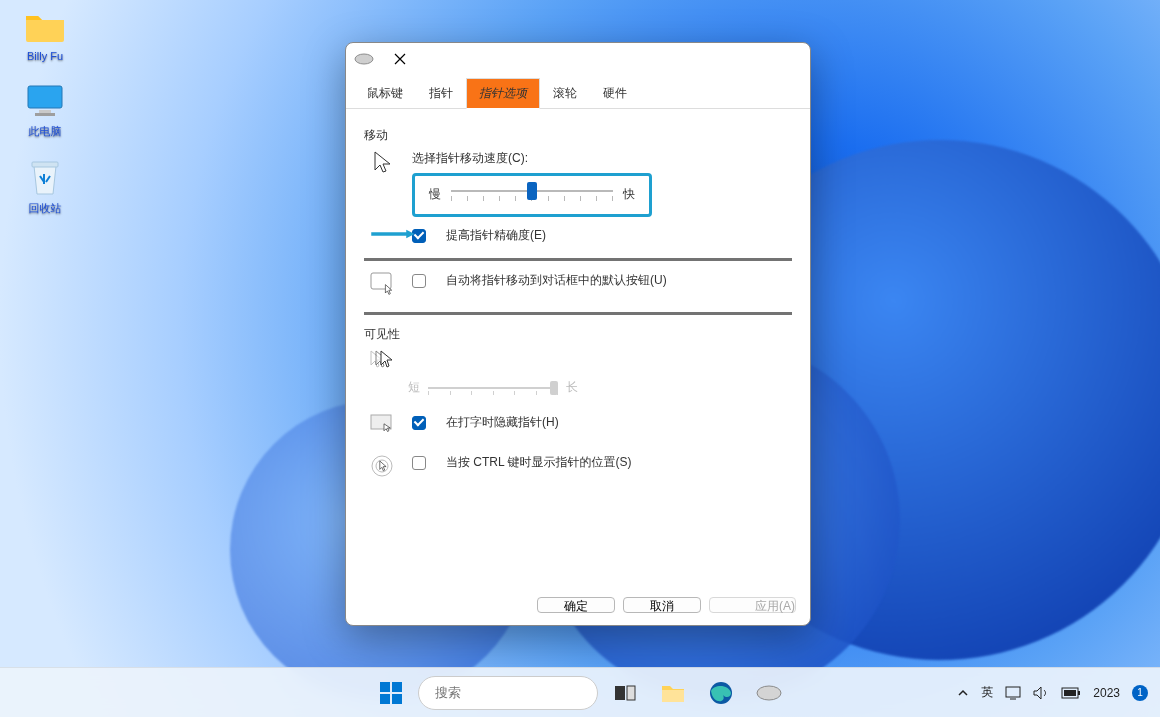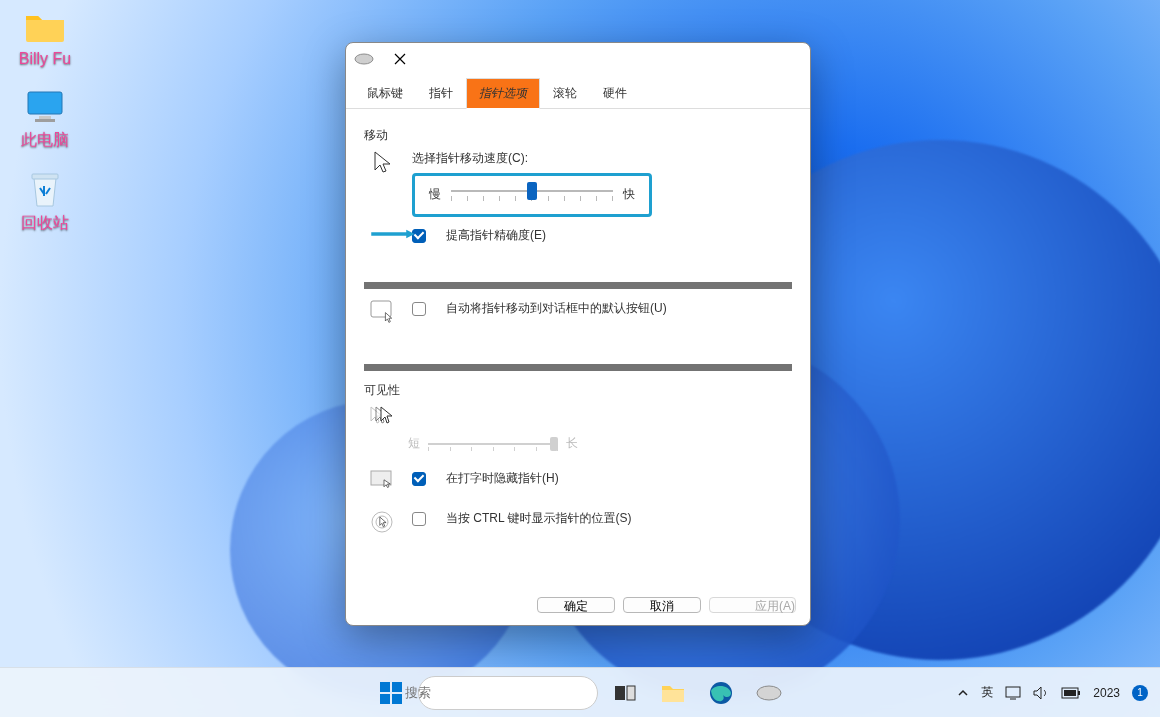--- a/index.html
+++ b/index.html
@@ -13,41 +13,41 @@
 
 .petal { position: absolute; border-radius: 50%; filter: blur(1px); }
 .petal.p1 { width: 520px; height: 520px; right: -40px; top: 140px; background: radial-gradient(circle at 35% 35%, #3b86f2, #0832a4); transform: rotate(20deg); }
 .petal.p2 { width: 360px; height: 360px; right: 260px; top: 340px; background: radial-gradient(circle at 40% 40%, #4d93f5, #0f3fb8); opacity: 0.85; }
 .petal.p3 { width: 300px; height: 300px; left: 230px; top: 400px; background: radial-gradient(circle at 40% 40%, #7fb4fa, #1e55cf); opacity: 0.7; }
 
 
 .desktop-icons { position: absolute; top: 6px; left: 10px; width: 70px; }
 .desktop-icon { display: flex; flex-direction: column; align-items: center; margin-bottom: 18px; cursor: pointer; }
 .desktop-icon .ic { width: 42px; height: 42px; display: flex; align-items: center; justify-content: center; }
-.desktop-icon span { font-size: 16px; color: #ec4899; text-shadow: 0 1px 2px rgba(0,0,0,0.6); margin-top: 2px; text-align: center; }
+.desktop-icon span { font-size: 11px; color: #1d4ed8; text-shadow: 0 1px 2px rgba(0,0,0,0.6); margin-top: 2px; text-align: center; }
 
 
 .dialog {
   position: absolute; left: 345px; top: 42px; width: 466px; height: 584px;
   background: #fff; border: 1px solid #888; border-radius: 8px;
   box-shadow: 0 12px 40px rgba(0,0,0,0.35);
   display: flex; flex-direction: column;
 }
 .titlebar { height: 32px; display: flex; align-items: center; padding: 0 8px; }
 .titlebar .ticon { width: 20px; height: 14px; margin-right: 6px; }
 .titlebar .ttxt { font-size: 12px; color: #222; flex: 1; }
 .titlebar .tclose { width: 40px; height: 28px; display: flex; align-items: center; justify-content: center; cursor: pointer; border-radius: 4px; }
 
 .tabs { display: flex; padding: 2px 10px 0 8px; border-bottom: 1px solid #ddd; font-size: 12px; }
 .tab { padding: 6px 12px; color: #333; cursor: pointer; border: 1px solid transparent; border-bottom: none; position: relative; top: 1px; }
 .tab.active { border-color: #ddd; background: #f97316; border-bottom: 1px solid #fff; font-style: italic; }
 
 .body { flex: 1; padding: 10px 18px 0 18px; font-size: 12px; color: #333; overflow: hidden; }
 .group-label { margin: 8px 0 6px 0; color: #333; }
-.group-box { border-bottom: 7px solid #737373; padding-bottom: 32px; margin-bottom: 11px; }
+.group-box { border-bottom: 3px solid #737373; padding-bottom: 8px; margin-bottom: 11px; }
 
 .row { display: flex; align-items: flex-start; gap: 10px; margin: 6px 0; }
 .row .glyph { width: 38px; display: flex; justify-content: center; }
 .row .content { flex: 1; }
 
 .speed-label { margin-bottom: 6px; }
 .speed-box { border: 3px solid #1ea0d0; border-radius: 4px; padding: 6px 14px 8px 14px; display: flex; align-items: center; gap: 10px; width: 240px; }
 .speed-box .end { font-size: 12px; color: #333; }
 .slider-wrap { position: relative; flex: 1; height: 24px; }
 .slider-track { position: absolute; left: 0; right: 0; top: 8px; height: 2px; background: #b9b9b9; }
@@ -72,21 +72,21 @@
 .trail-slider .th { position: absolute; top: 1px; right: 0; width: 8px; height: 14px; background: #d0d0d0; border-radius: 2px; }
 
 .btnrow { display: flex; justify-content: flex-end; gap: 8px; padding: 12px 14px; }
 .btn { min-width: 78px; height: 16px; border: 1px solid #b8b8b8; background: #fdfdfd; border-radius: 4px; font-size: 12px; cursor: pointer; }
 .btn.disabled { color: #a8a8a8; border-color: #d8d8d8; cursor: default; padding-left: 45px; }
 
 
 .taskbar { position: absolute; left: 0; right: 0; bottom: 0; height: 50px; background: rgba(235,243,252,0.92); backdrop-filter: blur(8px); border-top: 1px solid rgba(0,0,0,0.08); display: flex; align-items: center; }
 .taskbar .center { position: absolute; left: 50%; transform: translateX(-50%); display: flex; align-items: center; gap: 6px; }
 .tb-btn { width: 42px; height: 42px; display: flex; align-items: center; justify-content: center; border-radius: 4px; cursor: pointer; }
-.searchbox { display: flex; align-items: center; width: 180px; height: 34px; background: #fff; border: 1px solid #ccc; border-radius: 17px; padding: 0 10px; gap: 6px; justify-content: flex-end; }
+.searchbox { display: flex; align-items: center; width: 180px; height: 34px; background: #fff; border: 1px solid #ccc; border-radius: 17px; padding: 0 10px; gap: 6px; }
 .searchbox input { border: none; outline: none; flex: 1; font-size: 13px; background: transparent; }
 .tray { position: absolute; right: 12px; display: flex; align-items: center; gap: 12px; font-size: 12px; color: #222; }
 .tray .item { cursor: pointer; display: flex; align-items: center; }
 .badge { width: 16px; height: 16px; border-radius: 50%; background: #0063c6; color: #fff; font-size: 10px; display: flex; align-items: center; justify-content: center; }
 
 svg { display: block; }
 </style>
 </head>
 <body>
 

